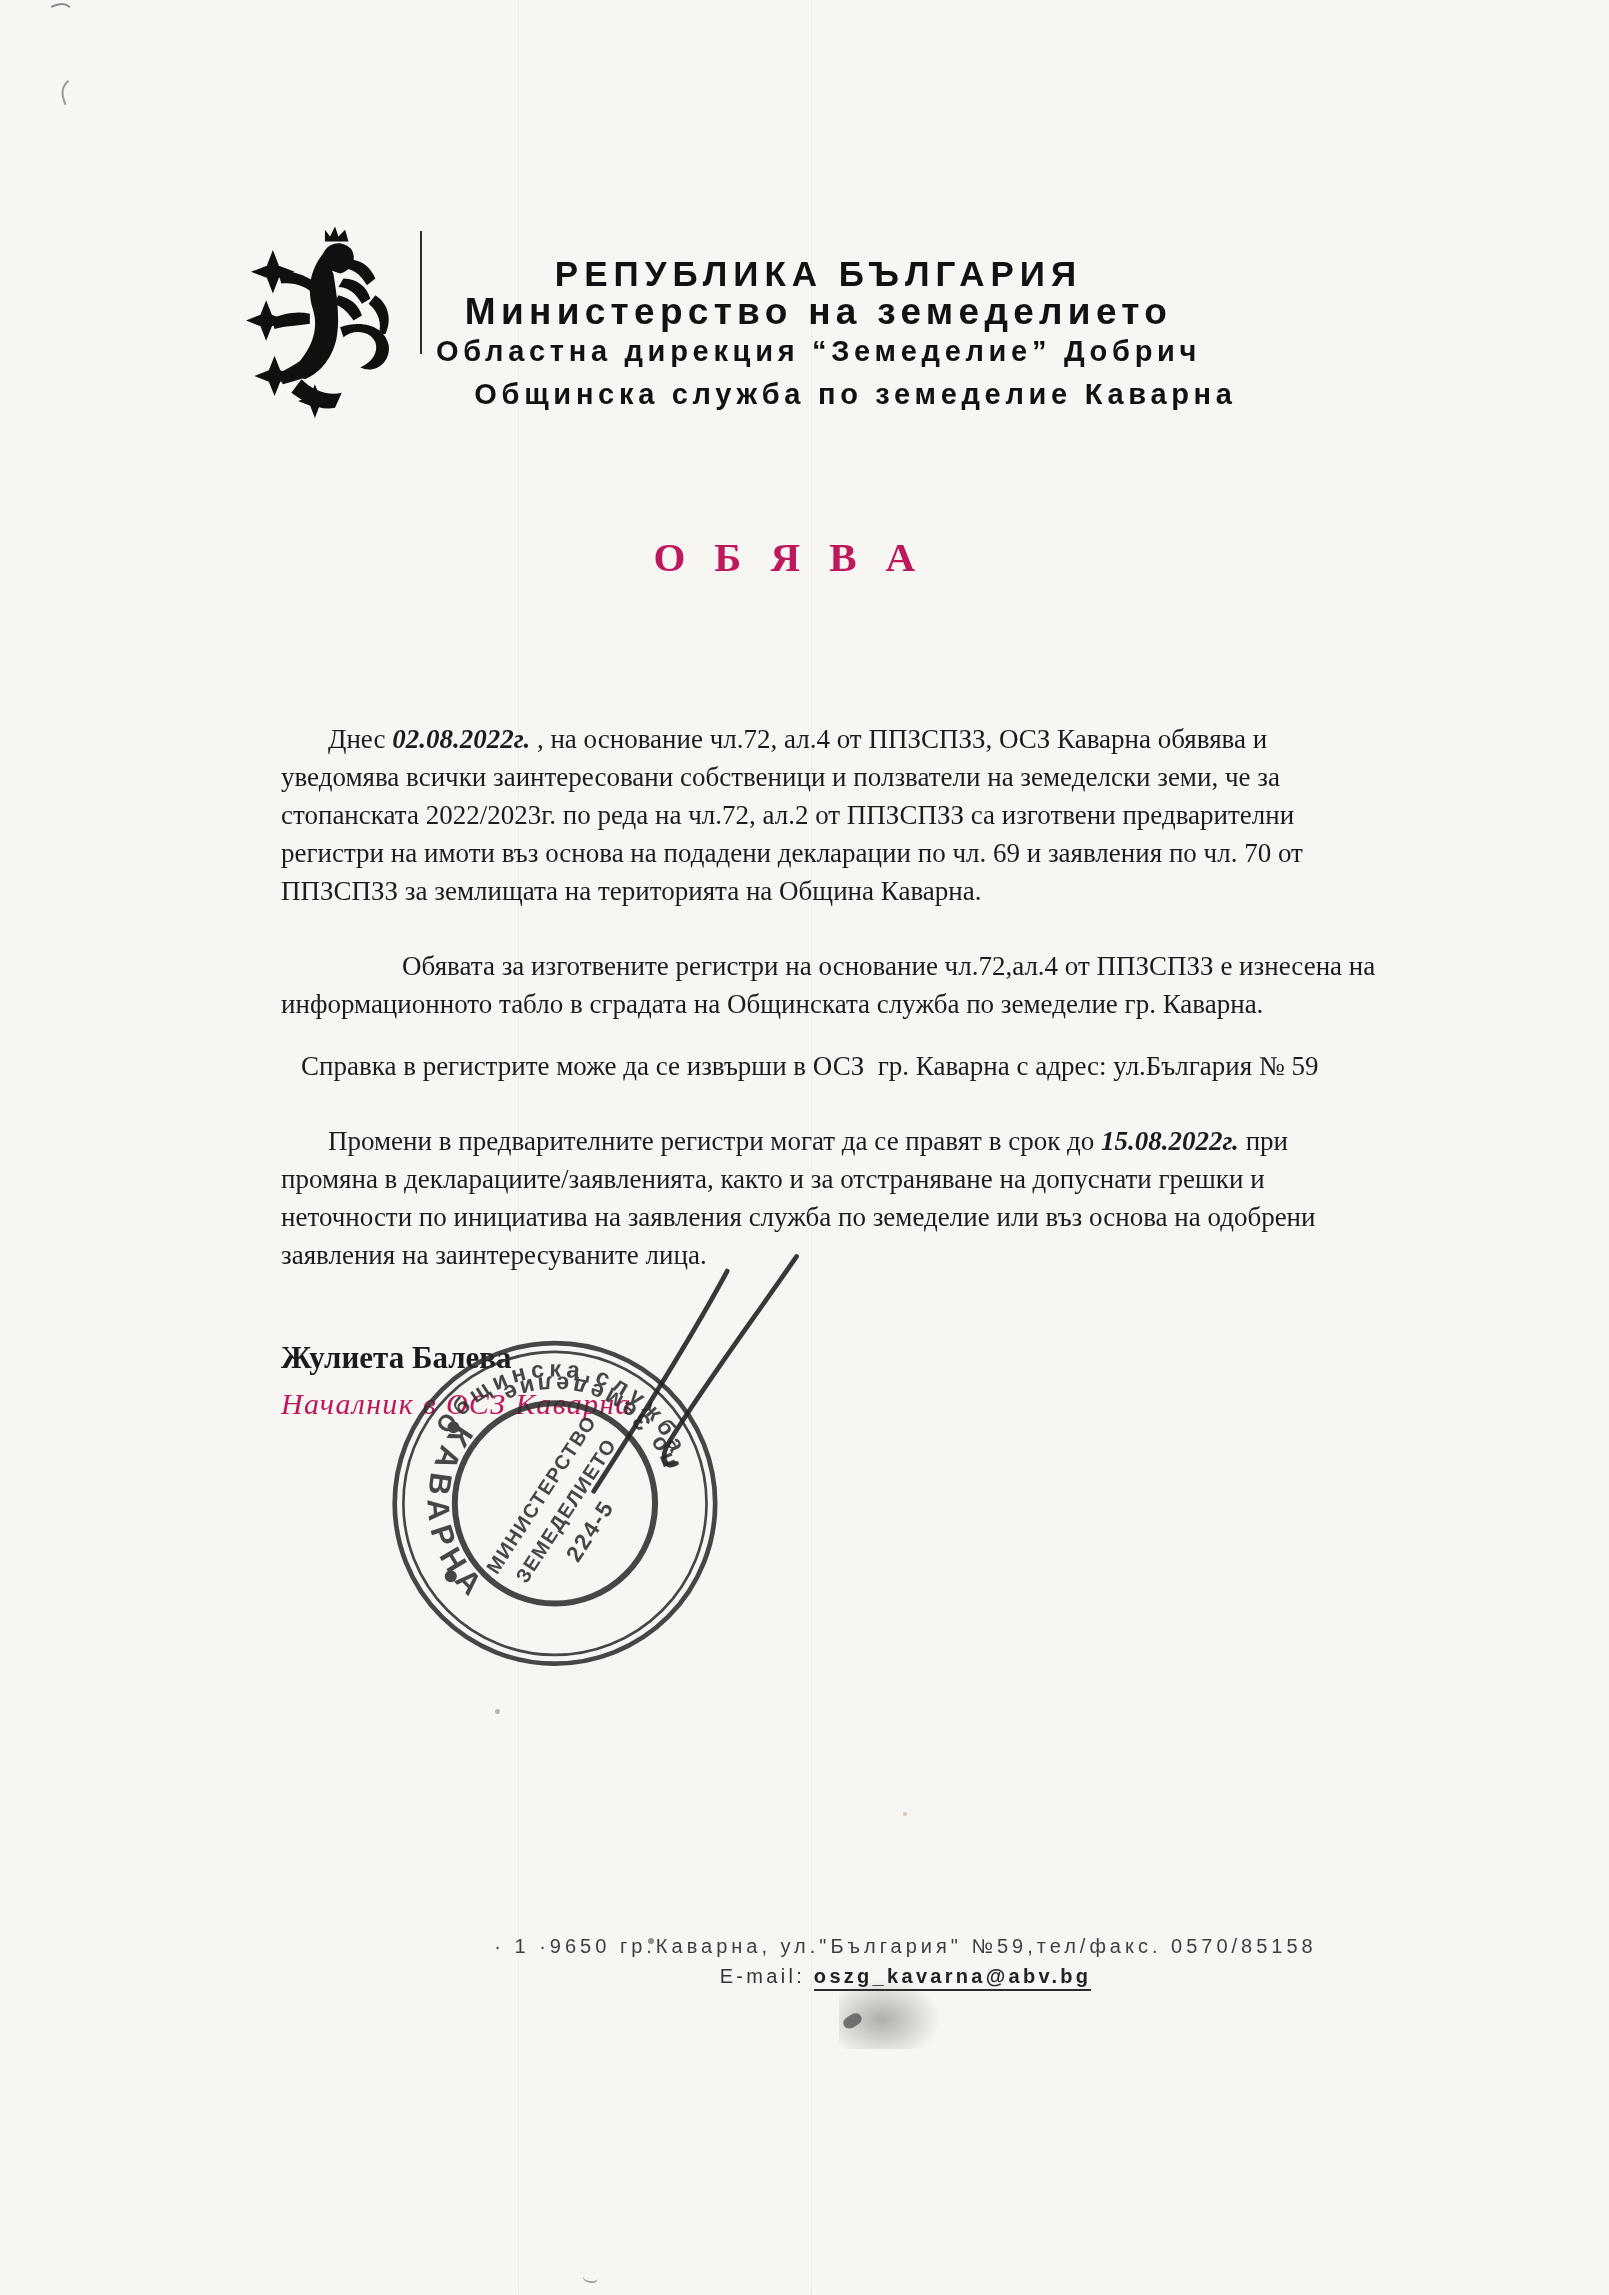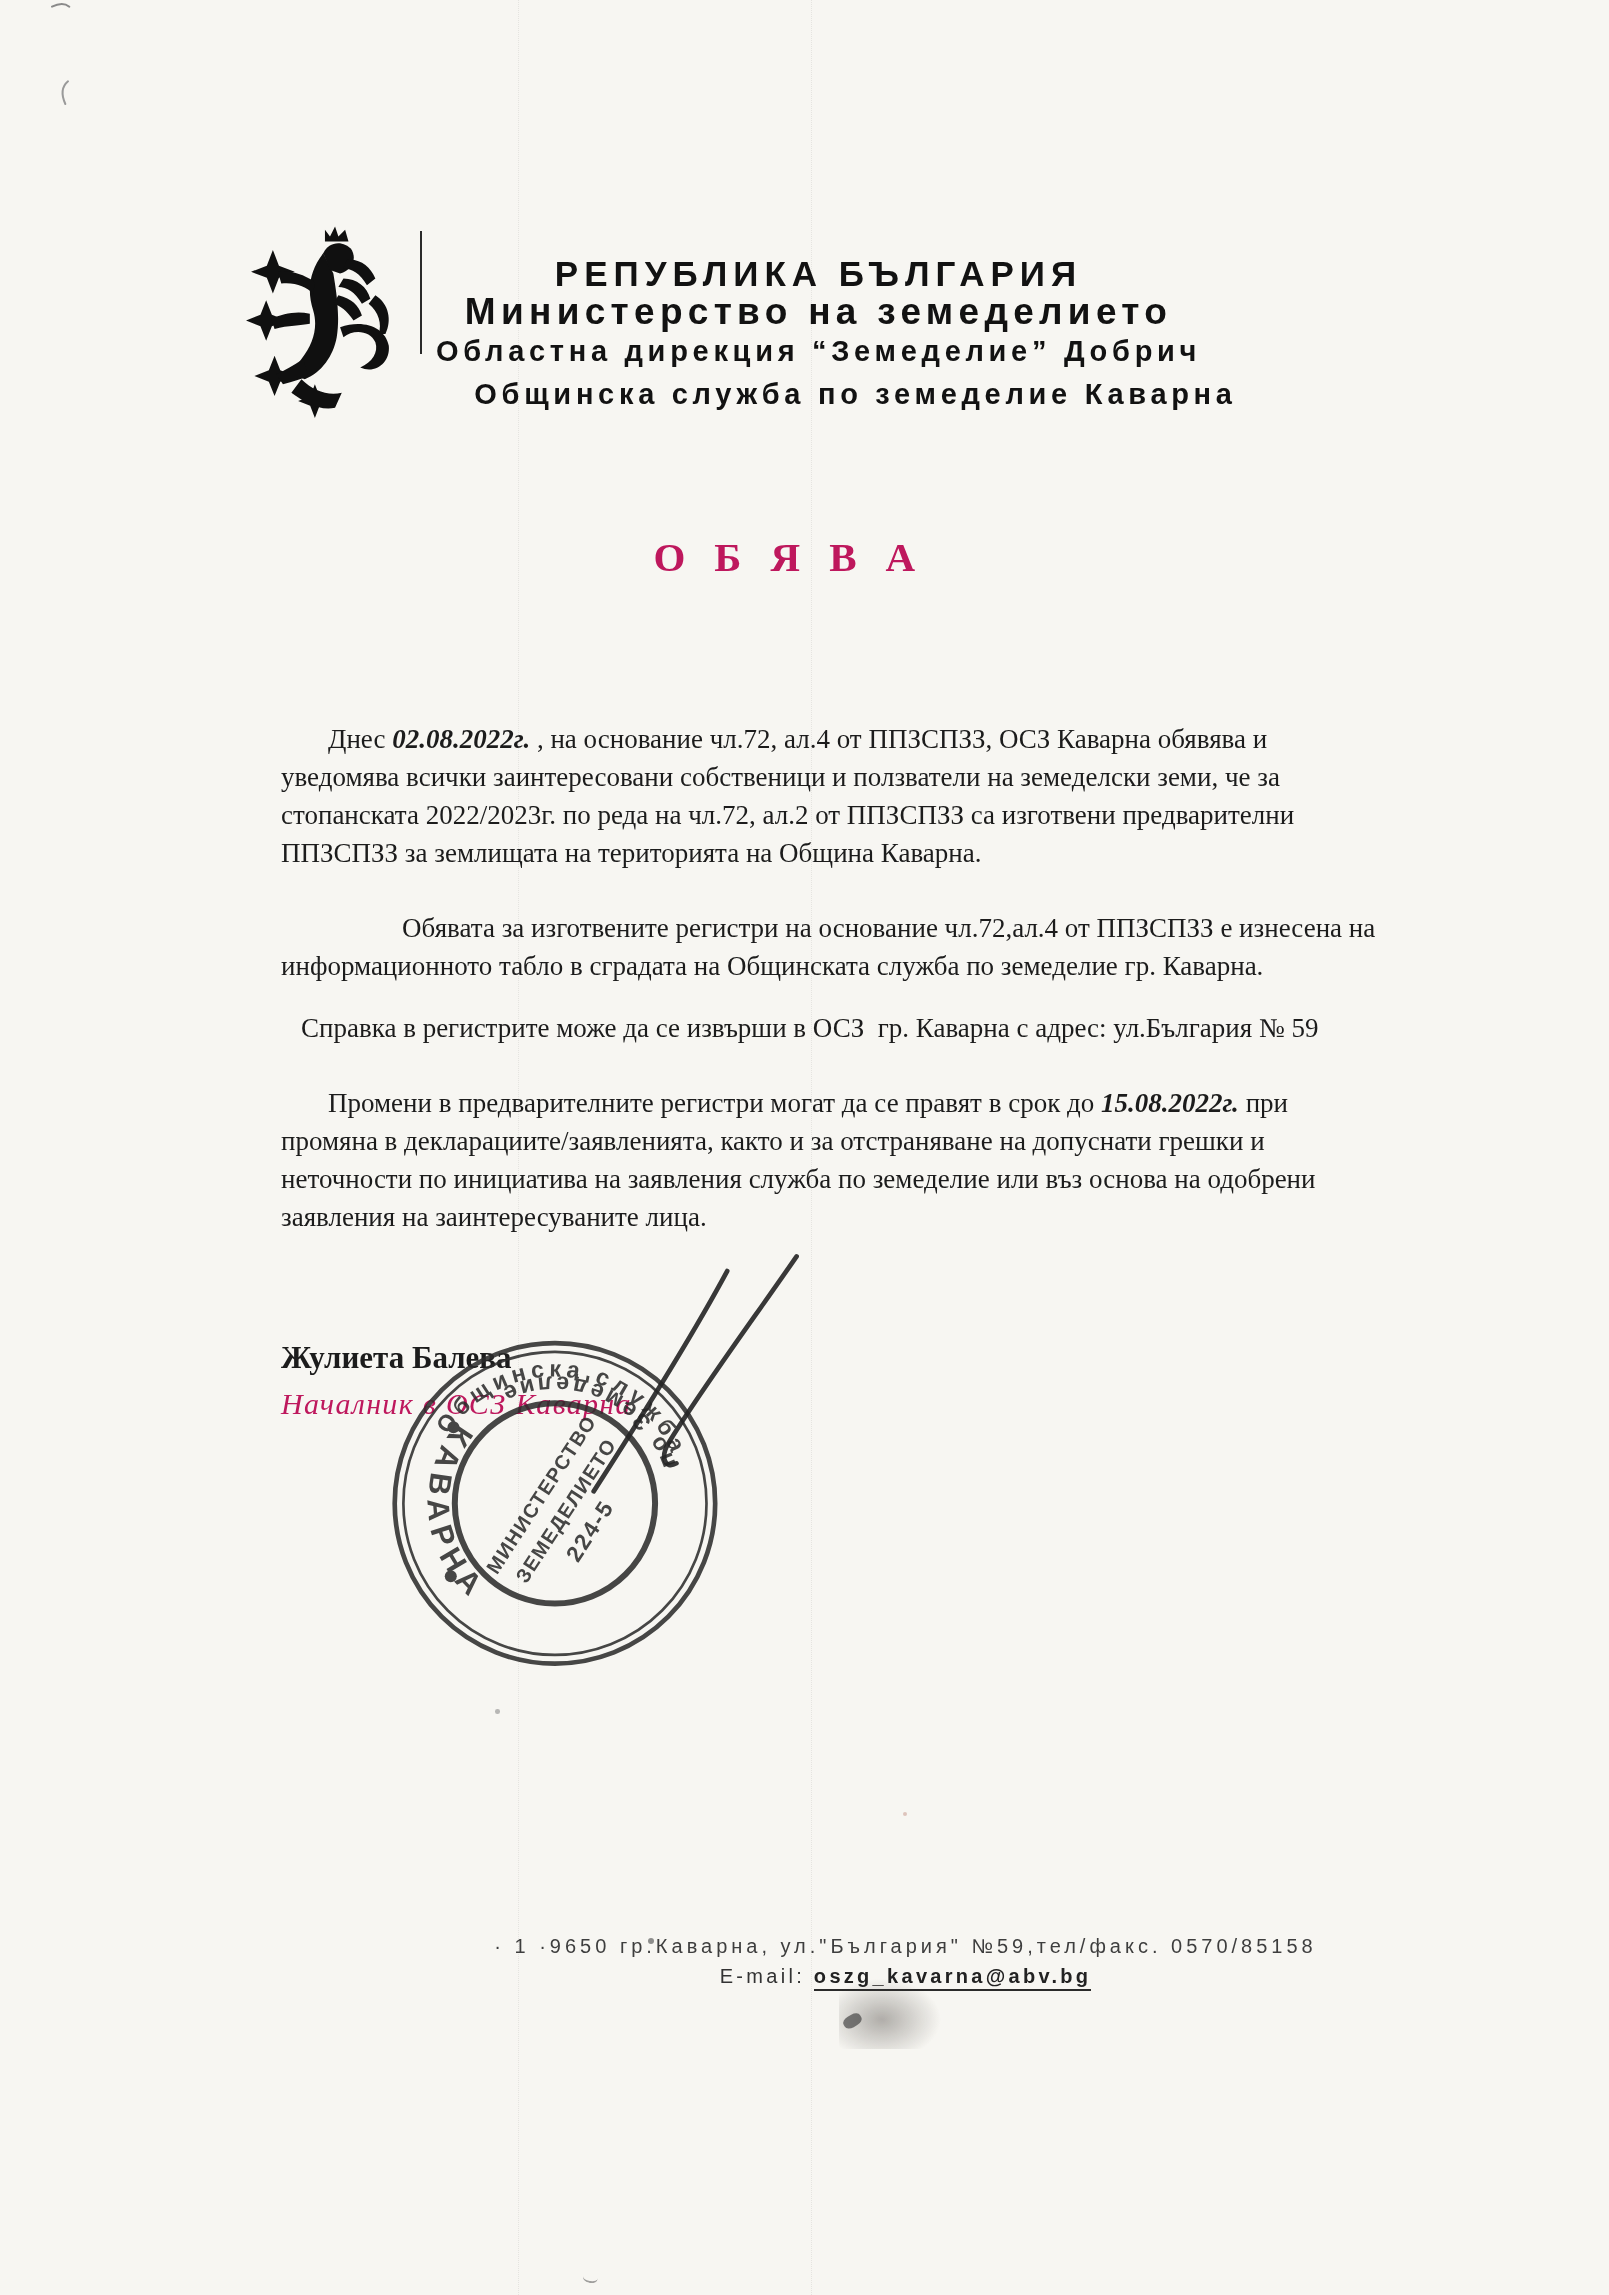--- a/index.html
+++ b/index.html
@@ -95,20 +95,21 @@
     <div class="h3">Областна дирекция “Земеделие” Добрич</div>
     <div class="h4">Общинска служба по земеделие Каварна</div>
   </div>
 
   <div class="doc-title">О Б Я В А</div>
 
   <div class="body">
     <div class="line ind-a"><span>Днес </span><span class="bdate">02.08.2022г.</span><span> , на основание чл.72, ал.4 от ППЗСПЗЗ, ОСЗ Каварна обявява и</span></div>
     <div class="line">уведомява всички заинтересовани собственици и ползватели на земеделски земи, че за</div>
     <div class="line">стопанската 2022/2023г. по реда на чл.72, ал.2 от ППЗСПЗЗ са изготвени предварителни</div>
+    <div class="line">регистри на имоти въз основа на подадени декларации по чл. 69 и заявления по чл. 70 от</div>
     <div class="line">ППЗСПЗЗ за землищата на територията на Община Каварна.</div>
 
     <div class="line ind-b gap-p2">Обявата за изготвените регистри на основание чл.72,ал.4 от ППЗСПЗЗ е изнесена на</div>
     <div class="line">информационното табло в сградата на Общинската служба по земеделие гр. Каварна.</div>
 
     <div class="line ind-c gap-p3">Справка в регистрите може да се извърши в ОСЗ  гр. Каварна с адрес: ул.България № 59</div>
 
     <div class="line ind-a gap-p4"><span>Промени в предварителните регистри могат да се правят в срок до </span><span class="bdate">15.08.2022г.</span><span> при</span></div>
     <div class="line">промяна в декларациите/заявленията, както и за отстраняване на допуснати грешки и</div>
     <div class="line">неточности по инициатива на заявления служба по земеделие или въз основа на одобрени</div>

